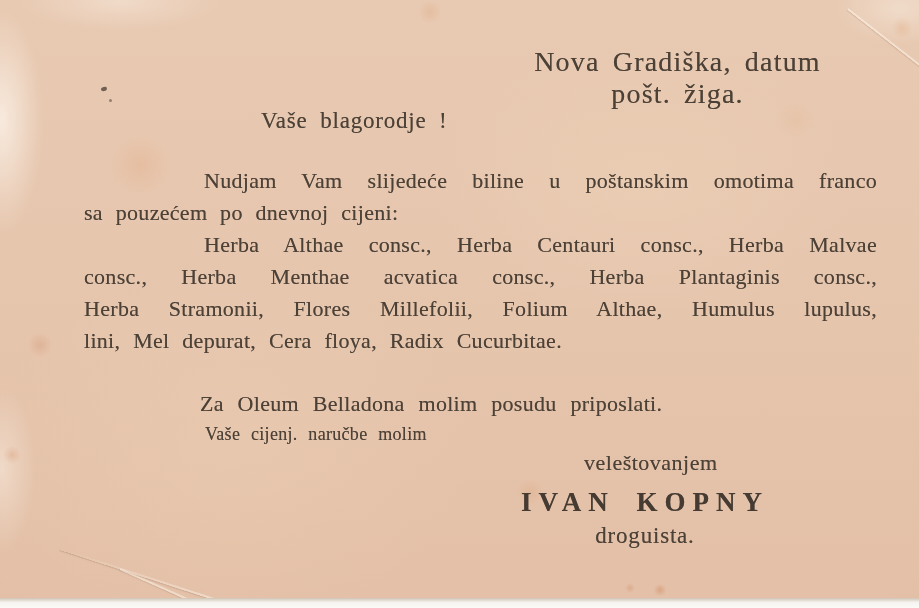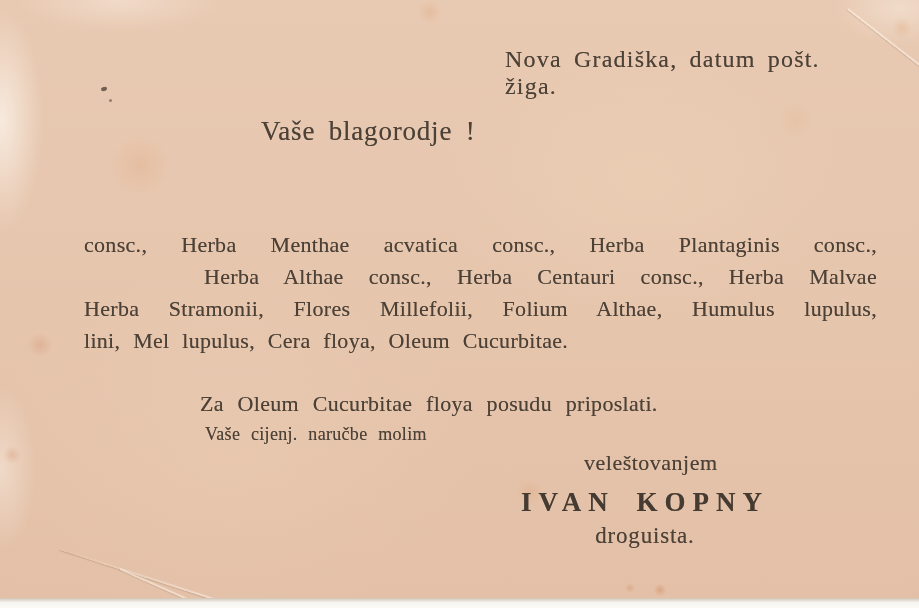--- a/index.html
+++ b/index.html
@@ -72,26 +72,26 @@
   }
 
   
   .ink {
     position: absolute;
     color: #4c4137;
     text-shadow: 0 0 0.6px rgba(76,65,55,0.55);
   }
   .date-line {
     top: 46px; left: 505px; width: 345px;
-    font-size: 24px; text-align: left;
+    font-size: 28px; text-align: center;
     letter-spacing: 1.2px; word-spacing: 5px;
   }
   .salutation {
-    top: 116px; left: 261px;
-    font-size: 27px; letter-spacing: 0.8px; word-spacing: 6px;
+    top: 108px; left: 261px;
+    font-size: 23px; letter-spacing: 0.8px; word-spacing: 6px;
   }
   .body-block { left: 84px; width: 793px; font-size: 22px; line-height: 32px; letter-spacing: 0.3px; }
   .intro-block { top: 165px; }
   .herbs-block { top: 229px; }
   .line { white-space: nowrap; }
   .jline { white-space: normal; text-align: justify; text-align-last: justify; }
   .indent { text-indent: 120px; }
   .spread { word-spacing: 7px; }
   .note-line {
     top: 391px; left: 200px;
@@ -132,29 +132,33 @@
     <div class="crease crease-bl"></div>
     <div class="crease crease-bl2"></div>
     <div class="crease crease-tr"></div>
     <div class="speck"></div>
     <div class="speck2"></div>
 
     <div class="ink date-line">Nova Gradiška, datum pošt. žiga.</div>
 
     <div class="ink salutation">Vaše blagorodje !</div>
 
+    <div class="ink body-block intro-block">
+      <div class="jline indent">Nudjam Vam slijedeće biline u poštanskim omotima franco</div>
+      <div class="line spread">sa pouzećem po dnevnoj cijeni:</div>
+    </div>
 
     <div class="ink body-block herbs-block">
+      <div class="jline indent">Herba Althae consc., Herba Centauri consc., Herba Malvae</div>
       <div class="jline">consc., Herba Menthae acvatica consc., Herba Plantaginis consc.,</div>
-      <div class="jline indent">Herba Althae consc., Herba Centauri consc., Herba Malvae</div>
       <div class="jline">Herba Stramonii, Flores Millefolii, Folium Althae, Humulus lupulus,</div>
-      <div class="line spread">lini, Mel lupulus, Cera floya, Oleum Cucurbitae.</div>
+      <div class="line spread">lini, Mel depurat, Cera floya, Radix Cucurbitae.</div>
     </div>
 
-    <div class="ink note-line">Za Oleum Cucurbitae floya posudu priposlati.</div>
+    <div class="ink note-line">Za Oleum Belladona molim posudu priposlati.</div>
 
     <div class="ink closing-line">Vaše cijenj. naručbe molim</div>
 
     <div class="ink signature-block">
       <div class="sig-name">IVAN KOPNY</div>
       <div class="sig-title">droguista.</div>
     </div>
 
     <div class="ink valediction">veleštovanjem</div>
 

